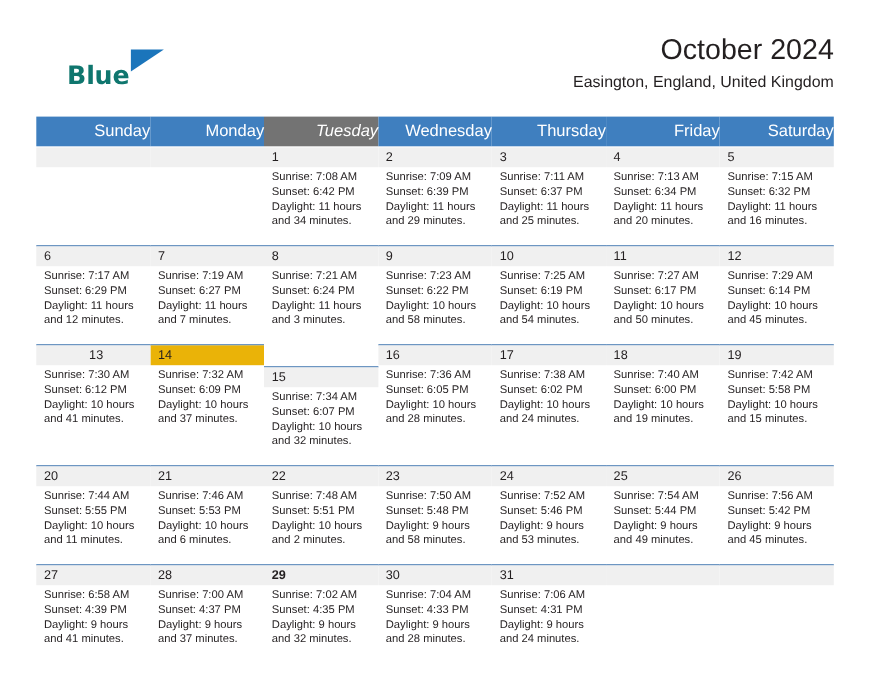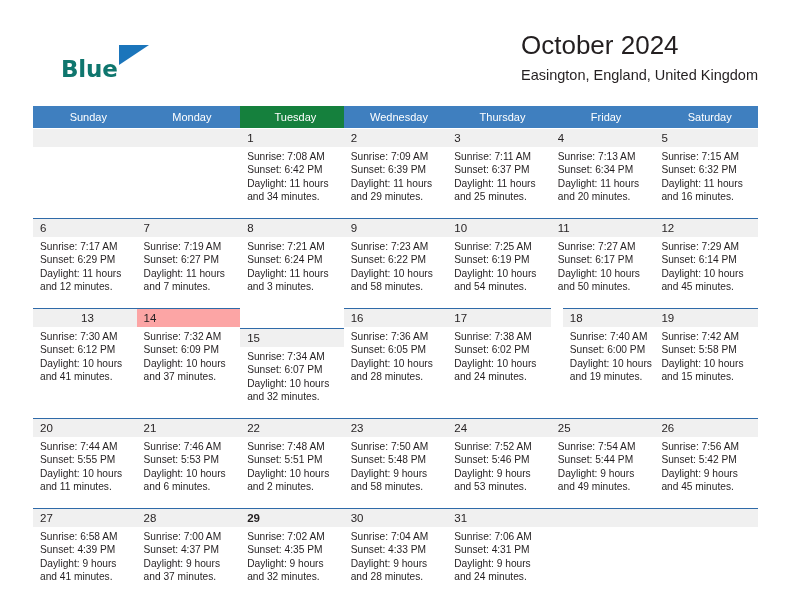--- a/index.html
+++ b/index.html
@@ -63,20 +63,21 @@
     width: 0;
     height: 0;
     border-left: 30px solid #1b75bb;
     border-bottom: 20px solid transparent;
   }
 
   .title-wrap {
     position: absolute;
     right: 0;
     top: 0;
+    text-align: right;
   }
   .cal-title {
     font-size: 26px;
     color: #231f20;
     line-height: 34px;
     white-space: nowrap;
     font-weight: 400;
   }
   .cal-subtitle {
     font-size: 14.5px;
@@ -92,23 +93,23 @@
     position: absolute;
     left: 33px;
     top: 106px;
     width: 725px;
     border-collapse: collapse;
     table-layout: fixed;
   }
   .calendar th {
     background: #3f7fbf;
     color: #ffffff;
-    font-size: 11px;
+    font-size: 15px;
     font-weight: normal;
-    text-align: center;
+    text-align: right;
     padding: 5px 0 5px 7px;
     height: 11px;
     border: none;
   }
   .calendar td {
     vertical-align: top;
     padding: 0;
     width: 103.57px;
     border: none;
   }
@@ -171,21 +172,21 @@
       <div class="cal-subtitle">Easington, England, United Kingdom</div>
     </div>
 
   </div>
 
   <table class="calendar">
     <thead>
       <tr id="hdr-row">
           <th style="background: rgb(63, 127, 191); color: rgb(255, 255, 255);">Sunday</th>
           <th style="background: rgb(63, 127, 191); color: rgb(255, 255, 255);">Monday</th>
-          <th style="background: #15803d; color: rgb(255, 255, 255);">Tuesday</th>
+          <th style="background: #737373; color: rgb(255, 255, 255); font-style: italic;">Tuesday</th>
           <th style="background: rgb(63, 127, 191); color: rgb(255, 255, 255);">Wednesday</th>
           <th style="background: rgb(63, 127, 191); color: rgb(255, 255, 255);">Thursday</th>
           <th style="background: rgb(63, 127, 191); color: rgb(255, 255, 255);">Friday</th>
           <th style="background: rgb(63, 127, 191); color: rgb(255, 255, 255);">Saturday</th>
         </tr>
     </thead>
     <tbody id="cal-body">
         <tr class="weekrow">
           <td>
             <div class="daycell empty">
@@ -339,21 +340,21 @@
               <div class="details">
                 <div>Sunrise: 7:30 AM</div>
                 <div>Sunset: 6:12 PM</div>
                 <div>Daylight: 10 hours</div>
                 <div>and 41 minutes.</div>
               </div>
             </div>
           </td>
           <td>
             <div class="daycell filled" style="border-top: 1.2px solid rgb(47, 106, 168);">
-              <div class="datenum" style="background: #fca5a5;">14</div>
+              <div class="datenum" style="background: #eab308;">14</div>
               <div class="details">
                 <div>Sunrise: 7:32 AM</div>
                 <div>Sunset: 6:09 PM</div>
                 <div>Daylight: 10 hours</div>
                 <div>and 37 minutes.</div>
               </div>
             </div>
           </td>
           <td>
             <div class="daycell filled" style="border-top: 1.2px solid rgb(47, 106, 168); margin-top: 20px;">
@@ -382,21 +383,21 @@
               <div class="datenum" style="background: rgb(240, 240, 240);">17</div>
               <div class="details">
                 <div>Sunrise: 7:38 AM</div>
                 <div>Sunset: 6:02 PM</div>
                 <div>Daylight: 10 hours</div>
                 <div>and 24 minutes.</div>
               </div>
             </div>
           </td>
           <td>
-            <div class="daycell filled" style="border-top: 1.2px solid rgb(47, 106, 168); margin-left: 12px;">
+            <div class="daycell filled" style="border-top: 1.2px solid rgb(47, 106, 168);">
               <div class="datenum" style="background: rgb(240, 240, 240);">18</div>
               <div class="details">
                 <div>Sunrise: 7:40 AM</div>
                 <div>Sunset: 6:00 PM</div>
                 <div>Daylight: 10 hours</div>
                 <div>and 19 minutes.</div>
               </div>
             </div>
           </td>
           <td>

